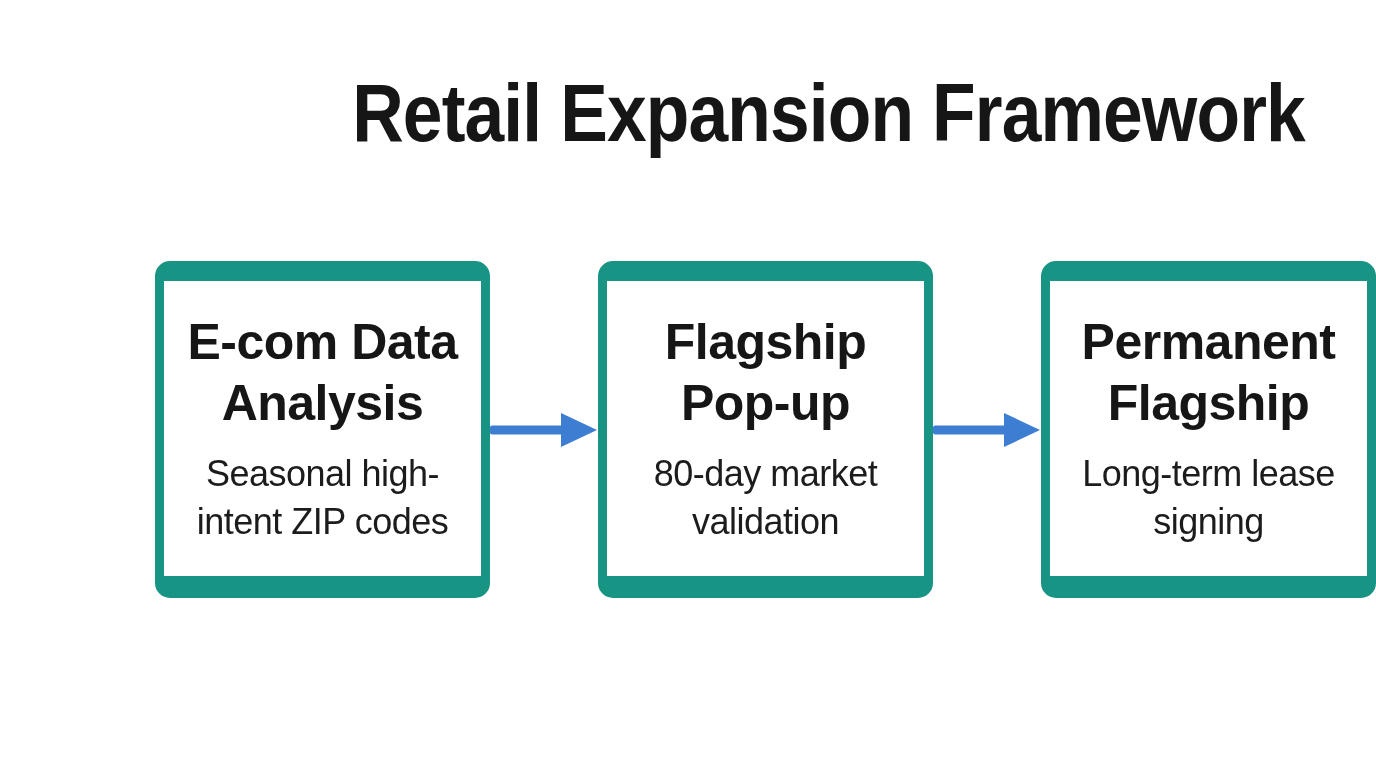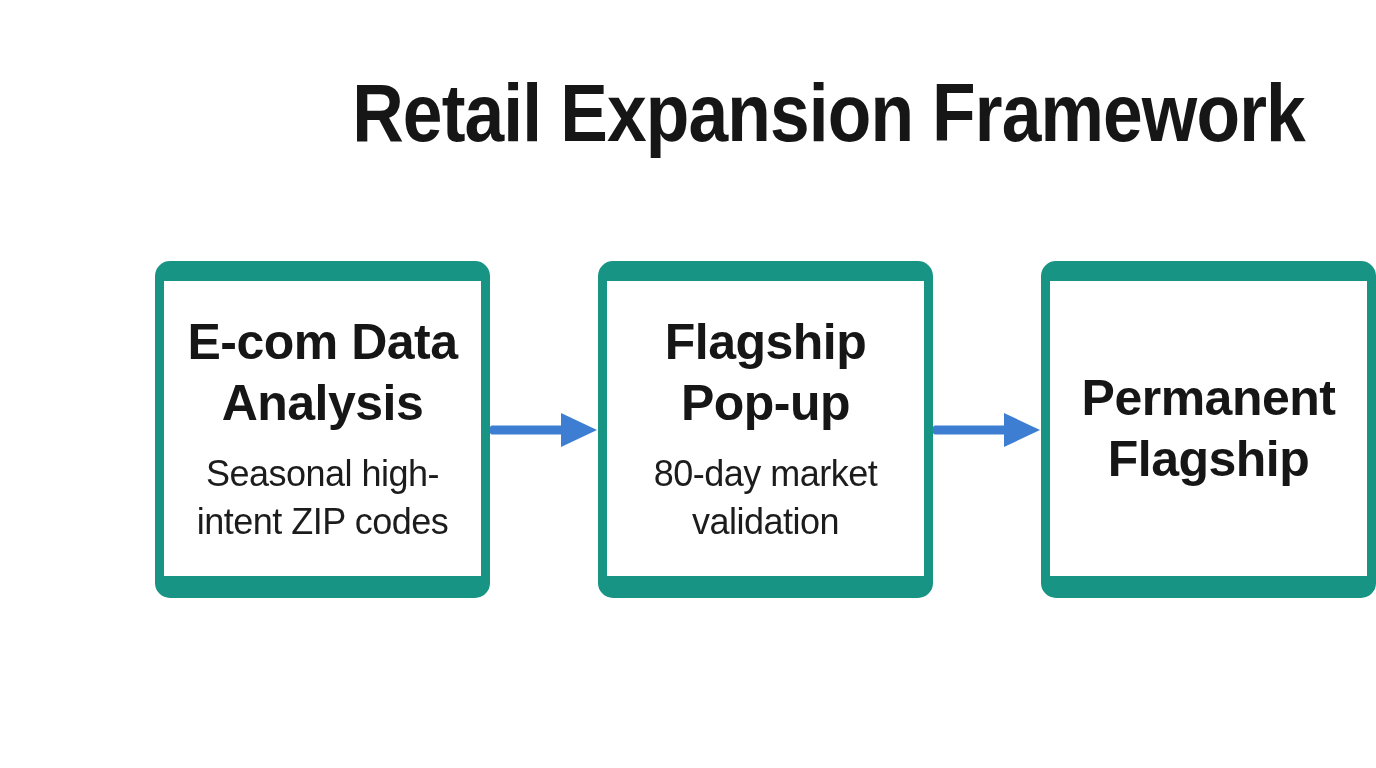--- a/index.html
+++ b/index.html
@@ -106,16 +106,17 @@
       <p class="step-desc">80-day market validation</p>
     </section>
 
     <svg class="arrow" viewBox="0 0 108 44" aria-hidden="true">
       <rect x="0" y="17.5" width="76" height="9" rx="2" fill="currentColor"></rect>
       <polygon points="71,5 107,22 71,39" fill="currentColor"></polygon>
     </svg>
 
     <section class="step-card">
       <h2 class="step-title">Permanent Flagship</h2>
+      <p class="step-desc">Long-term lease signing</p>
     </section>
 
   </div>
 </div>
 
 </body></html>

